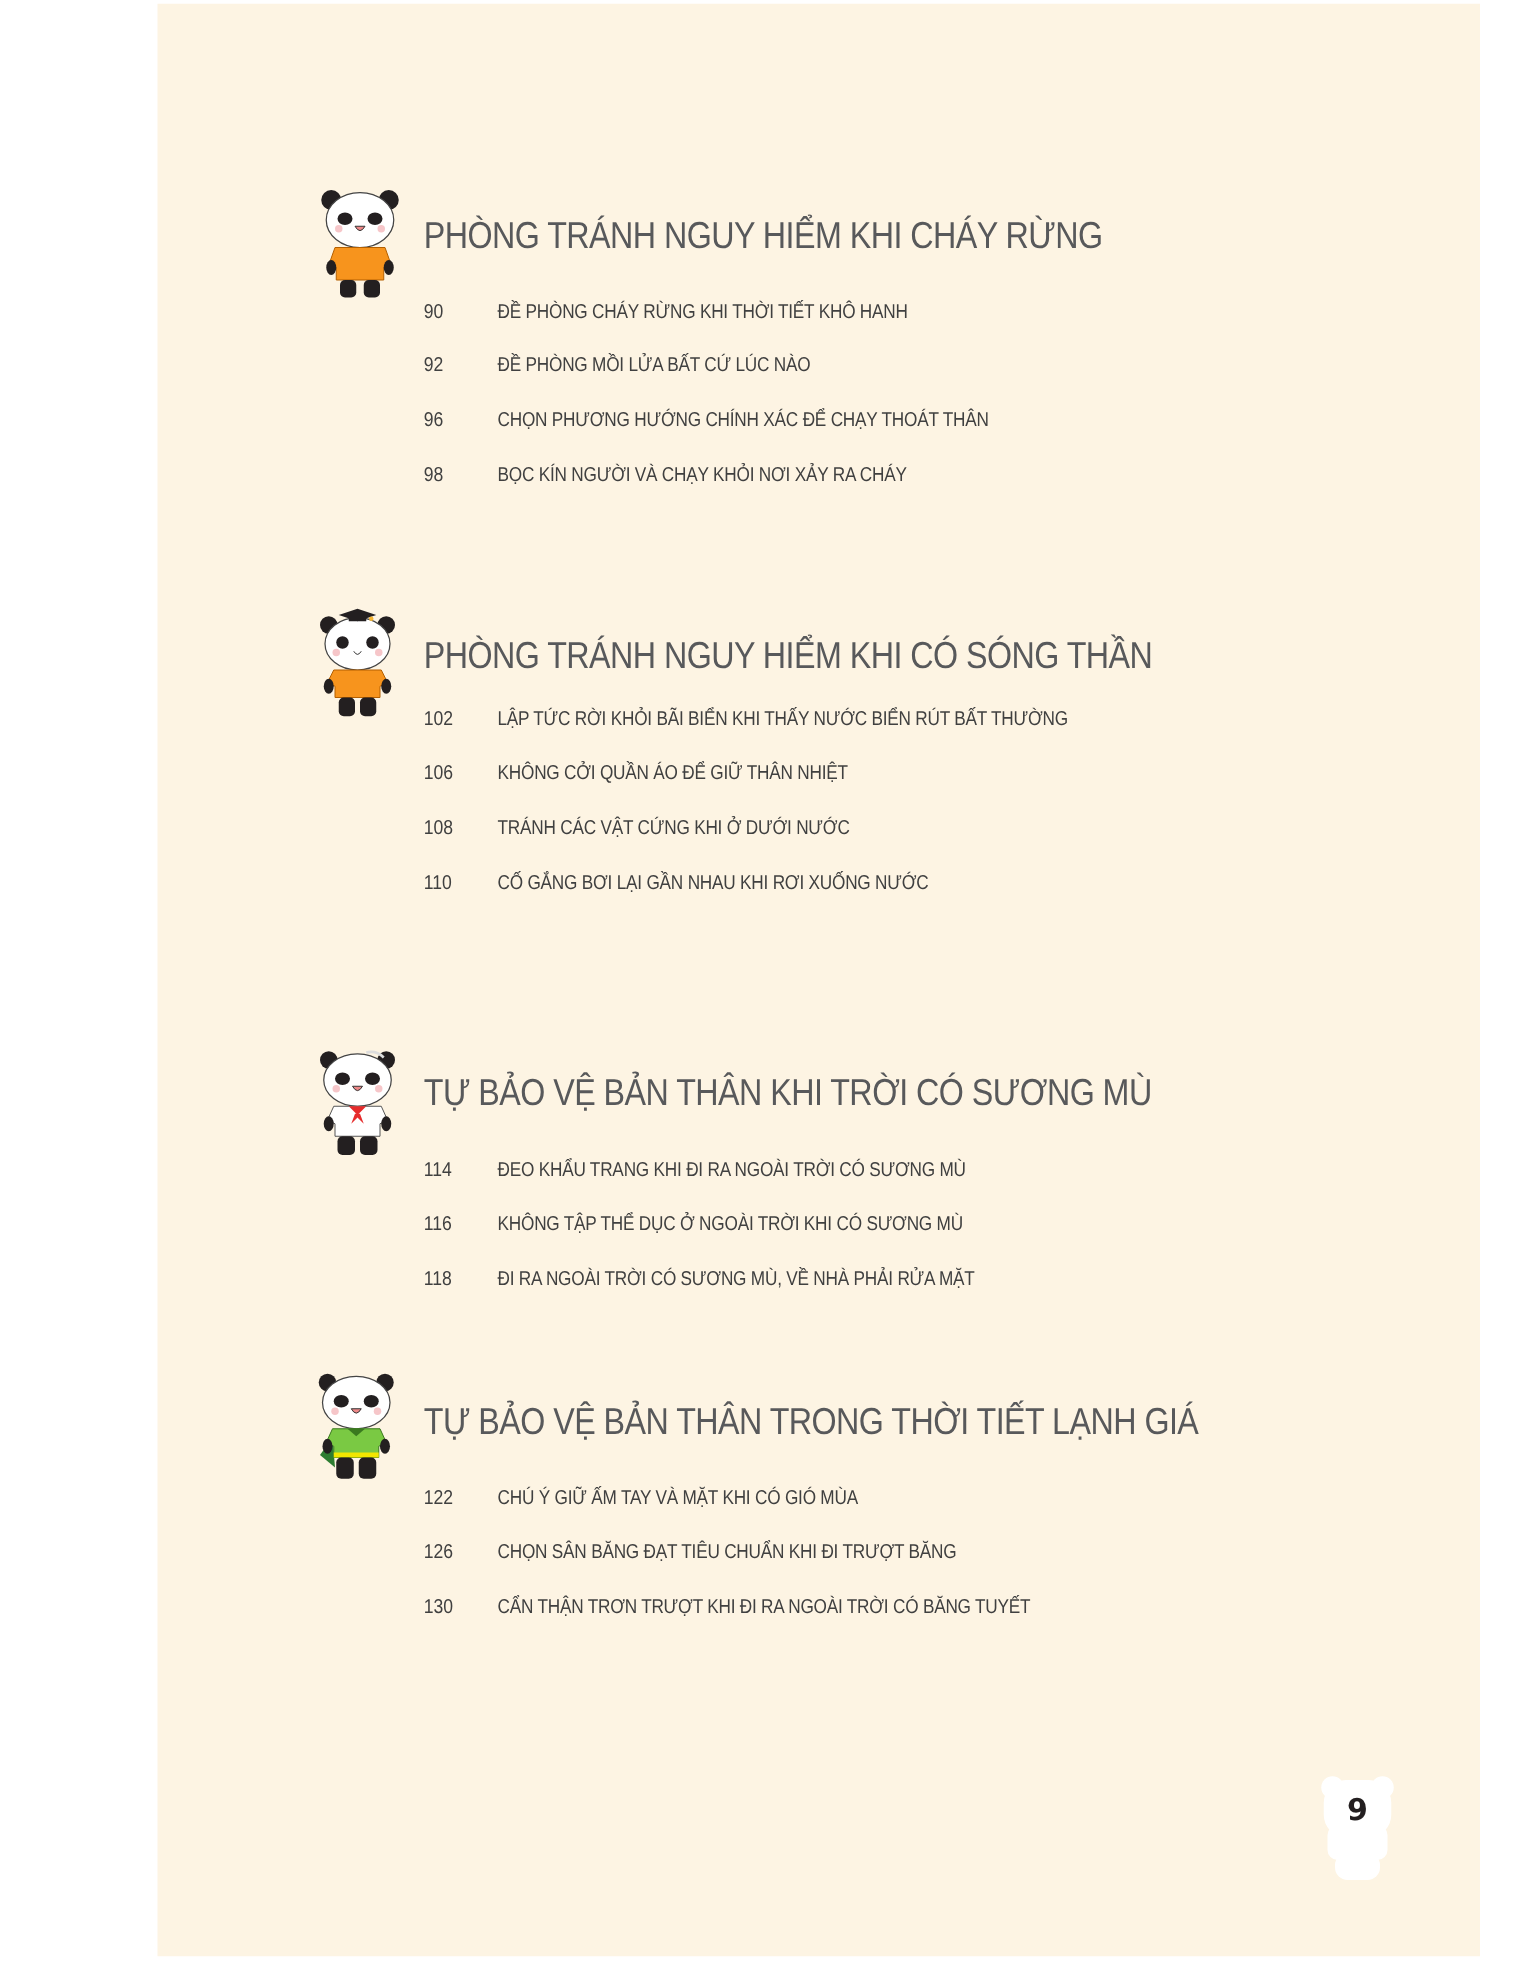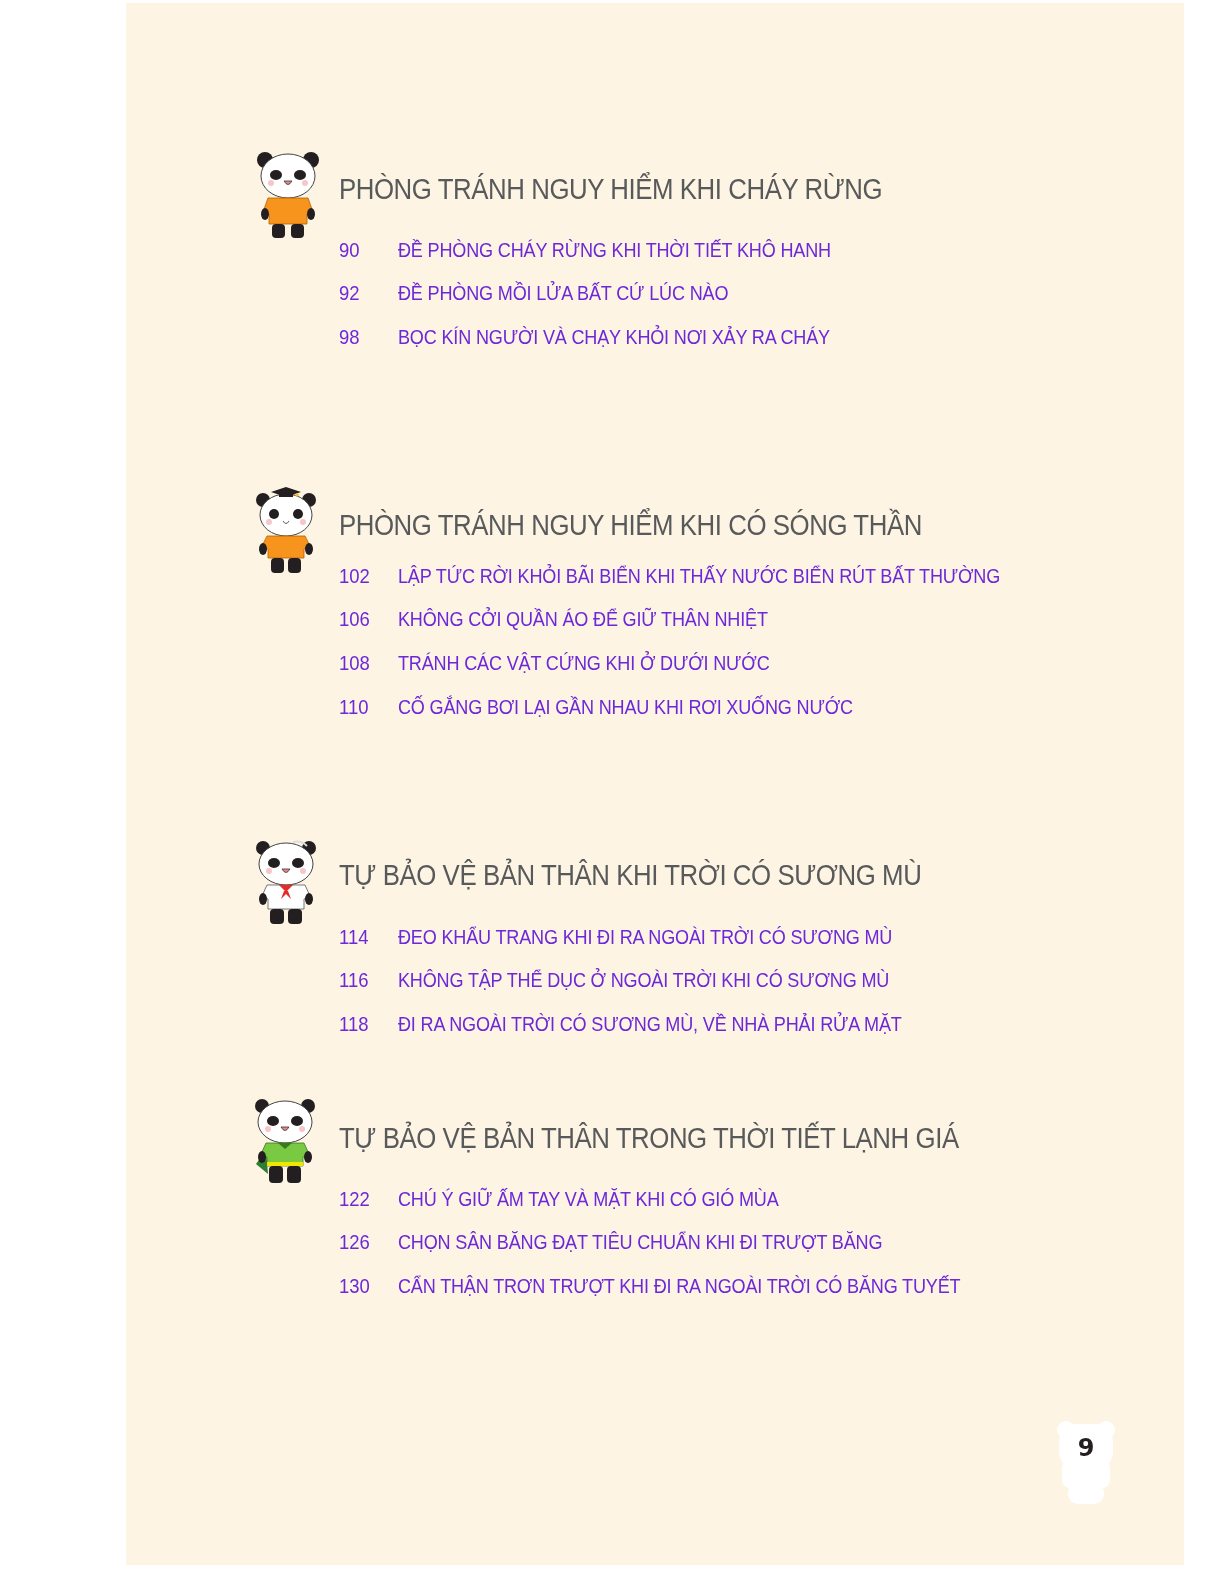--- a/index.html
+++ b/index.html
@@ -50,22 +50,22 @@
     left: 213px;
     margin: 0;
     padding: 0;
     list-style: none;
   }
   .entry {
     height: 43.6px;
     display: flex;
     align-items: center;
     white-space: nowrap;
-    color: #6d28d9;
-    font-size: 21px;
+    color: #404040;
+    font-size: 16px;
   }
   .entry-page {
     display: inline-block;
     width: 59px;
     transform: scaleX(0.88);
     transform-origin: left center;
   }
   .entry-title {
     display: inline-block;
     transform: scaleX(0.86);
@@ -114,20 +114,24 @@
     </svg>
     <h2 class="section-title" style="top:22px;">PHÒNG TRÁNH NGUY HIỂM KHI CHÁY RỪNG</h2>
     <ul class="entries" style="top:78px;">
       <li class="entry">
           <span class="entry-page">90</span>
           <span class="entry-title">ĐỀ PHÒNG CHÁY RỪNG KHI THỜI TIẾT KHÔ HANH</span>
         </li>
       <li class="entry">
           <span class="entry-page">92</span>
           <span class="entry-title">ĐỀ PHÒNG MỒI LỬA BẤT CỨ LÚC NÀO</span>
+        </li>
+      <li class="entry">
+          <span class="entry-page">96</span>
+          <span class="entry-title">CHỌN PHƯƠNG HƯỚNG CHÍNH XÁC ĐỂ CHẠY THOÁT THÂN</span>
         </li>
       <li class="entry">
           <span class="entry-page">98</span>
           <span class="entry-title">BỌC KÍN NGƯỜI VÀ CHẠY KHỎI NƠI XẢY RA CHÁY</span>
         </li>
     </ul>
   </div>
 
   <div class="section" style="top:483px;">
     <svg class="mascot" style="left:127px;top:0;" viewBox="0 0 66 90">

